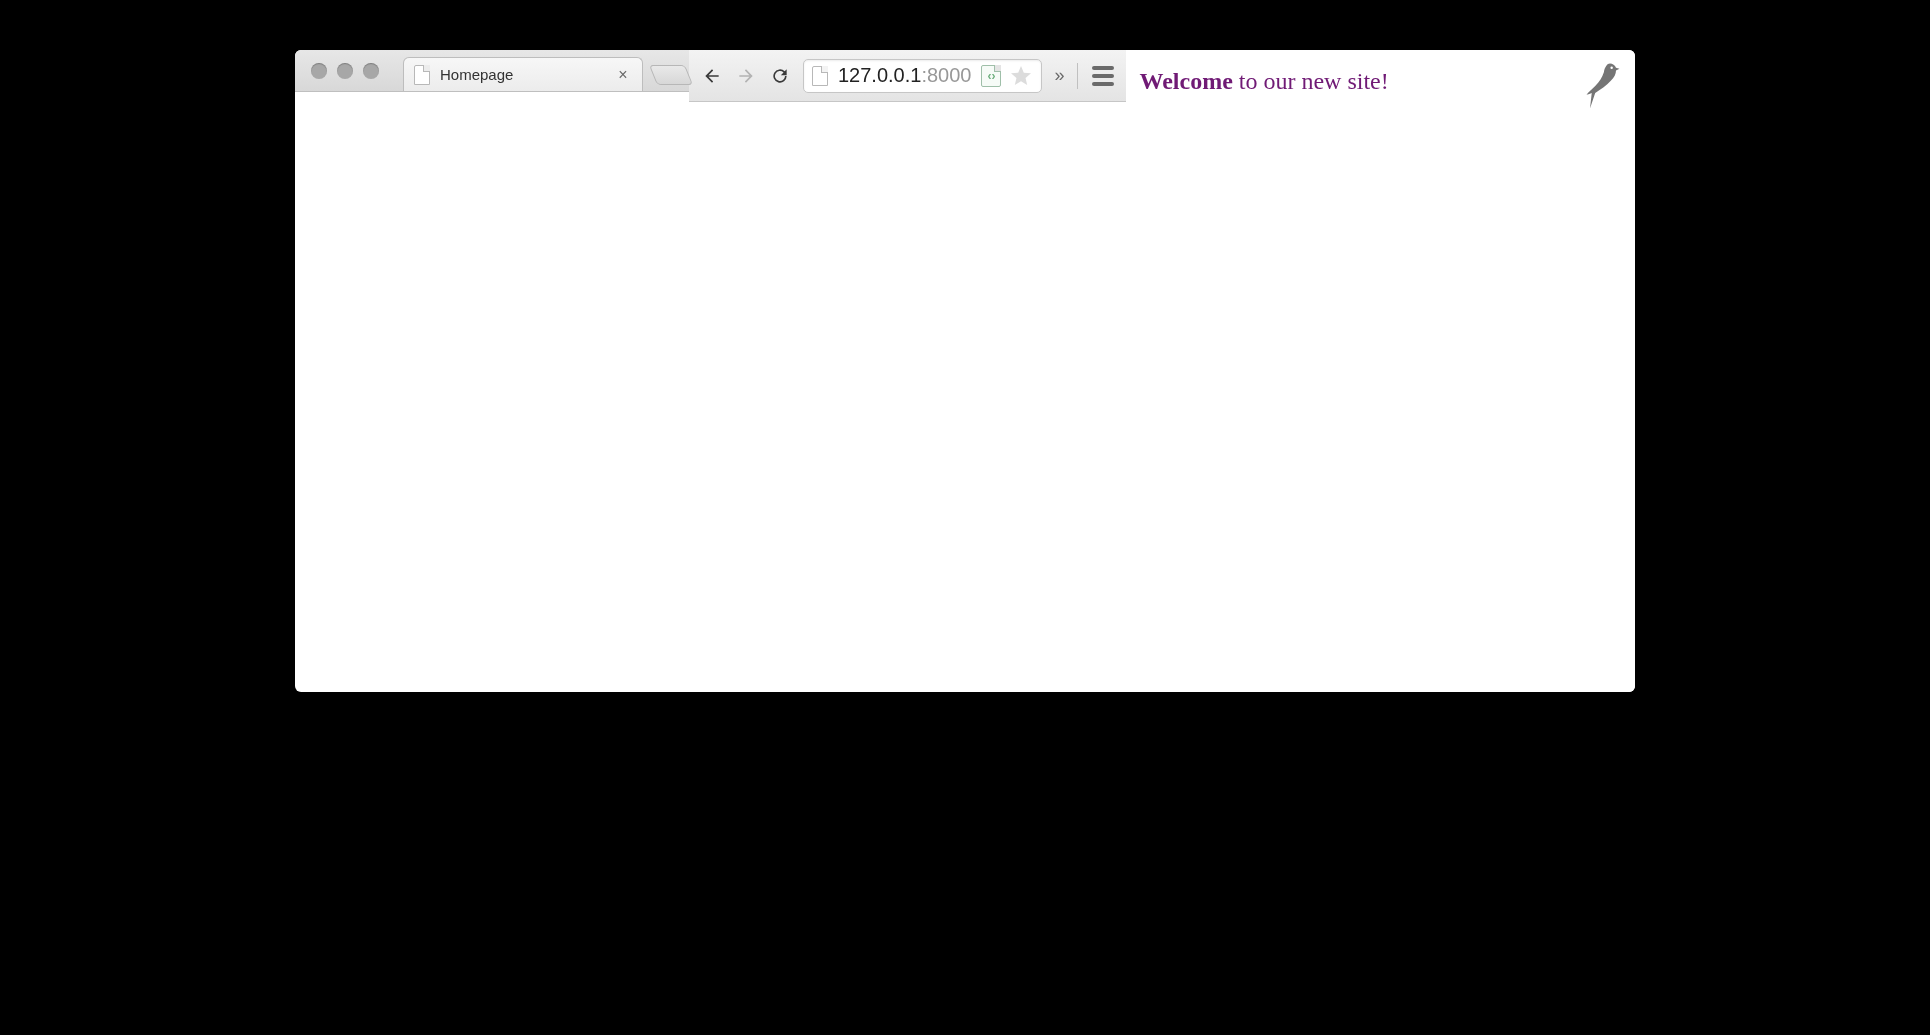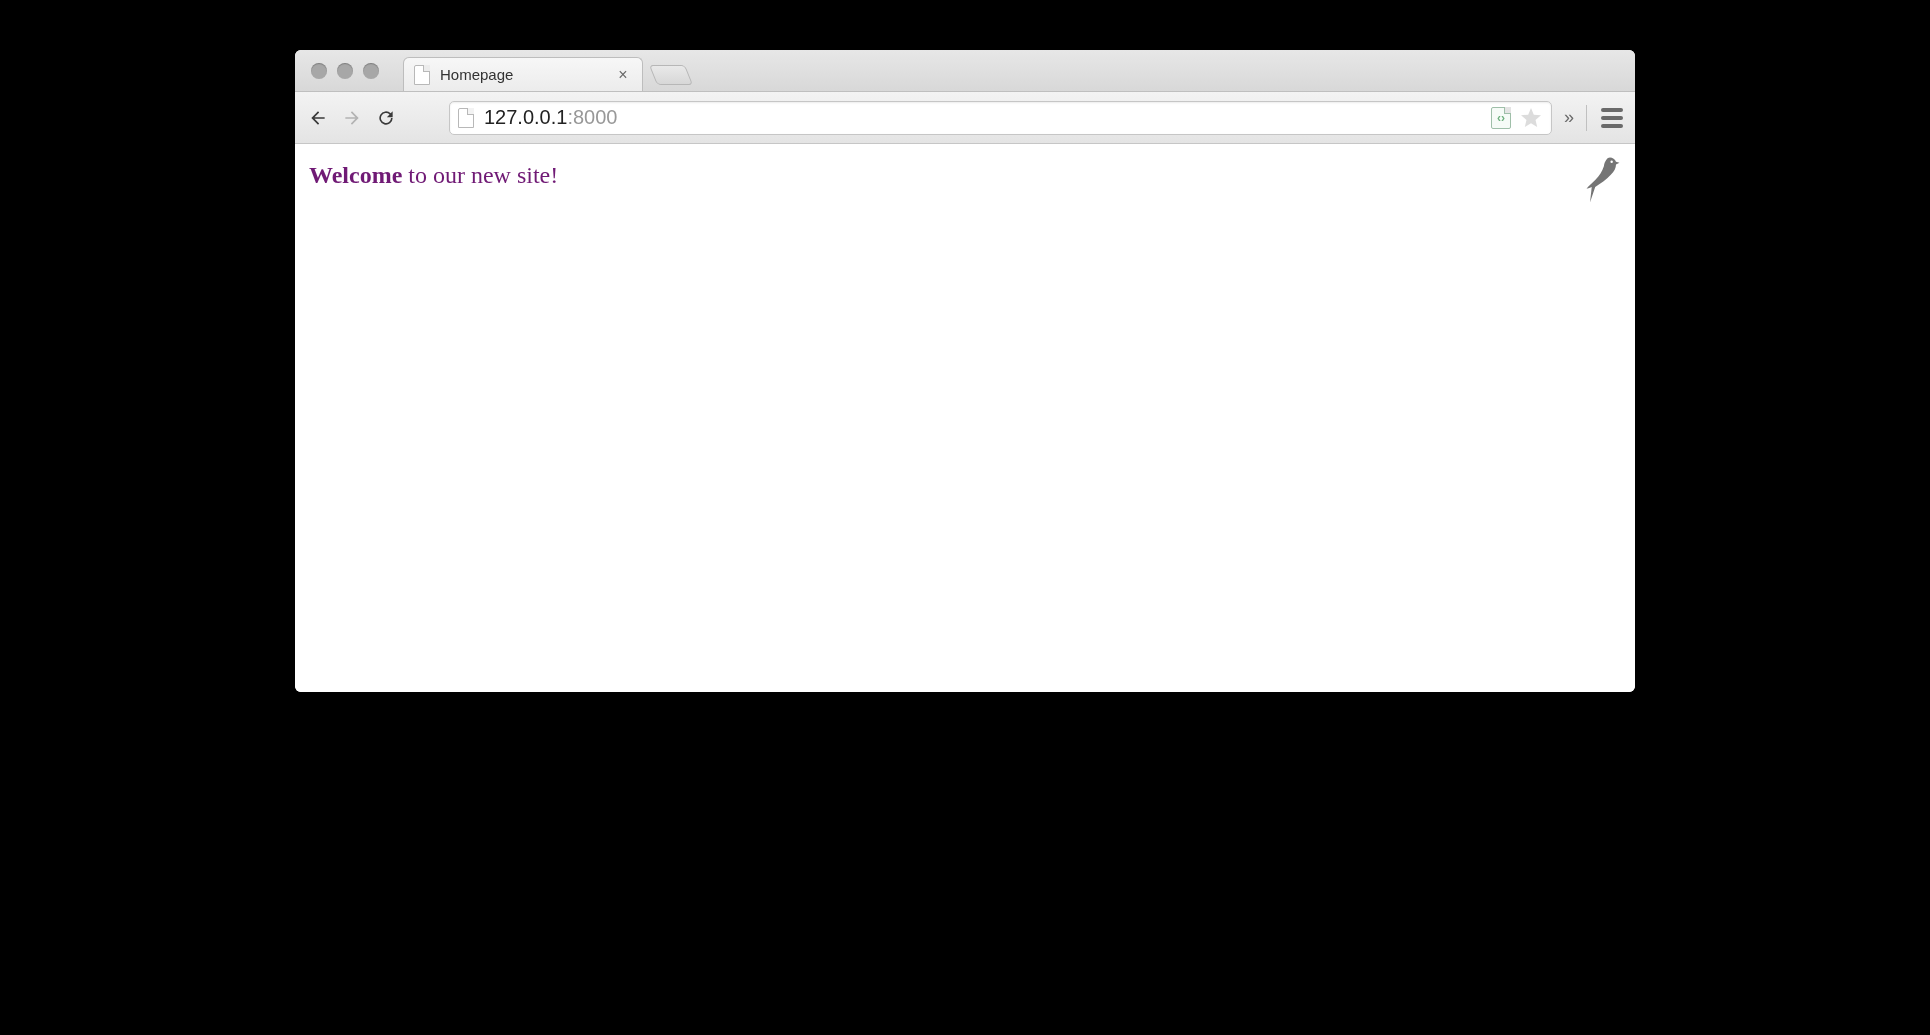--- a/index.html
+++ b/index.html
@@ -14,21 +14,20 @@
       padding-top: 50px;
     }
     .browser-window {
       width: 1340px;
       height: 642px;
       background: #fff;
       border-radius: 6px;
       overflow: hidden;
       box-shadow: 0 6px 24px rgba(0,0,0,0.5);
       display: flex;
-      flex-direction: column;
     }
     
     .tab-strip {
       height: 42px;
       background: linear-gradient(#e7e7e7, #d8d8d8);
       border-bottom: 1px solid #bfbfbf;
       display: flex;
       align-items: flex-end;
       padding-left: 12px;
       position: relative;
@@ -126,21 +125,20 @@
       flex: 1;
       height: 34px;
       background: #fff;
       border: 1px solid #c6c6c6;
       border-radius: 5px;
       display: flex;
       align-items: center;
       padding: 0 8px;
       gap: 10px;
       box-shadow: inset 0 1px 2px rgba(0,0,0,0.08);
-      margin-left: 40px;
     }
     .address-bar .page-icon {
       width: 16px;
       height: 20px;
       border: 1px solid #b8b8b8;
       border-radius: 2px 2px 0 0;
       background: #fff;
       position: relative;
       flex-shrink:0;
     }

